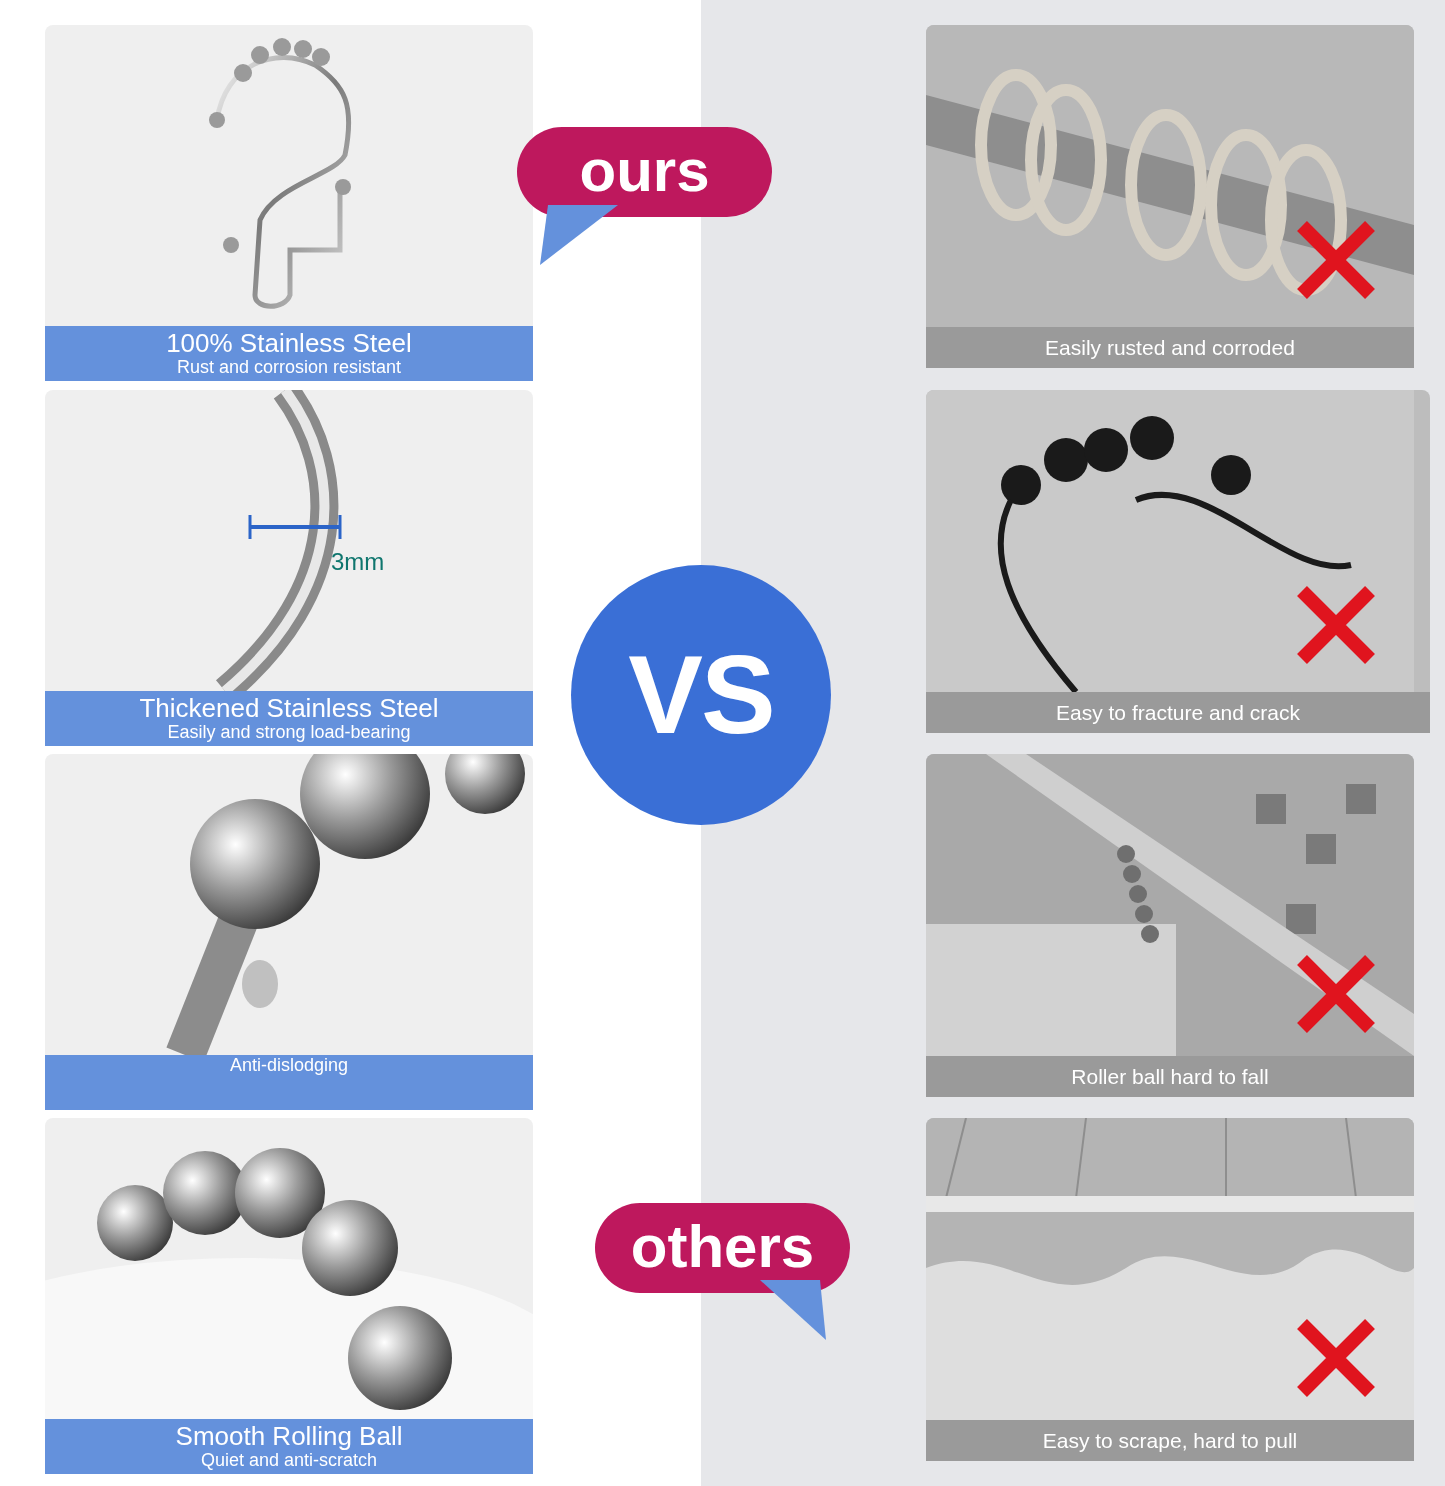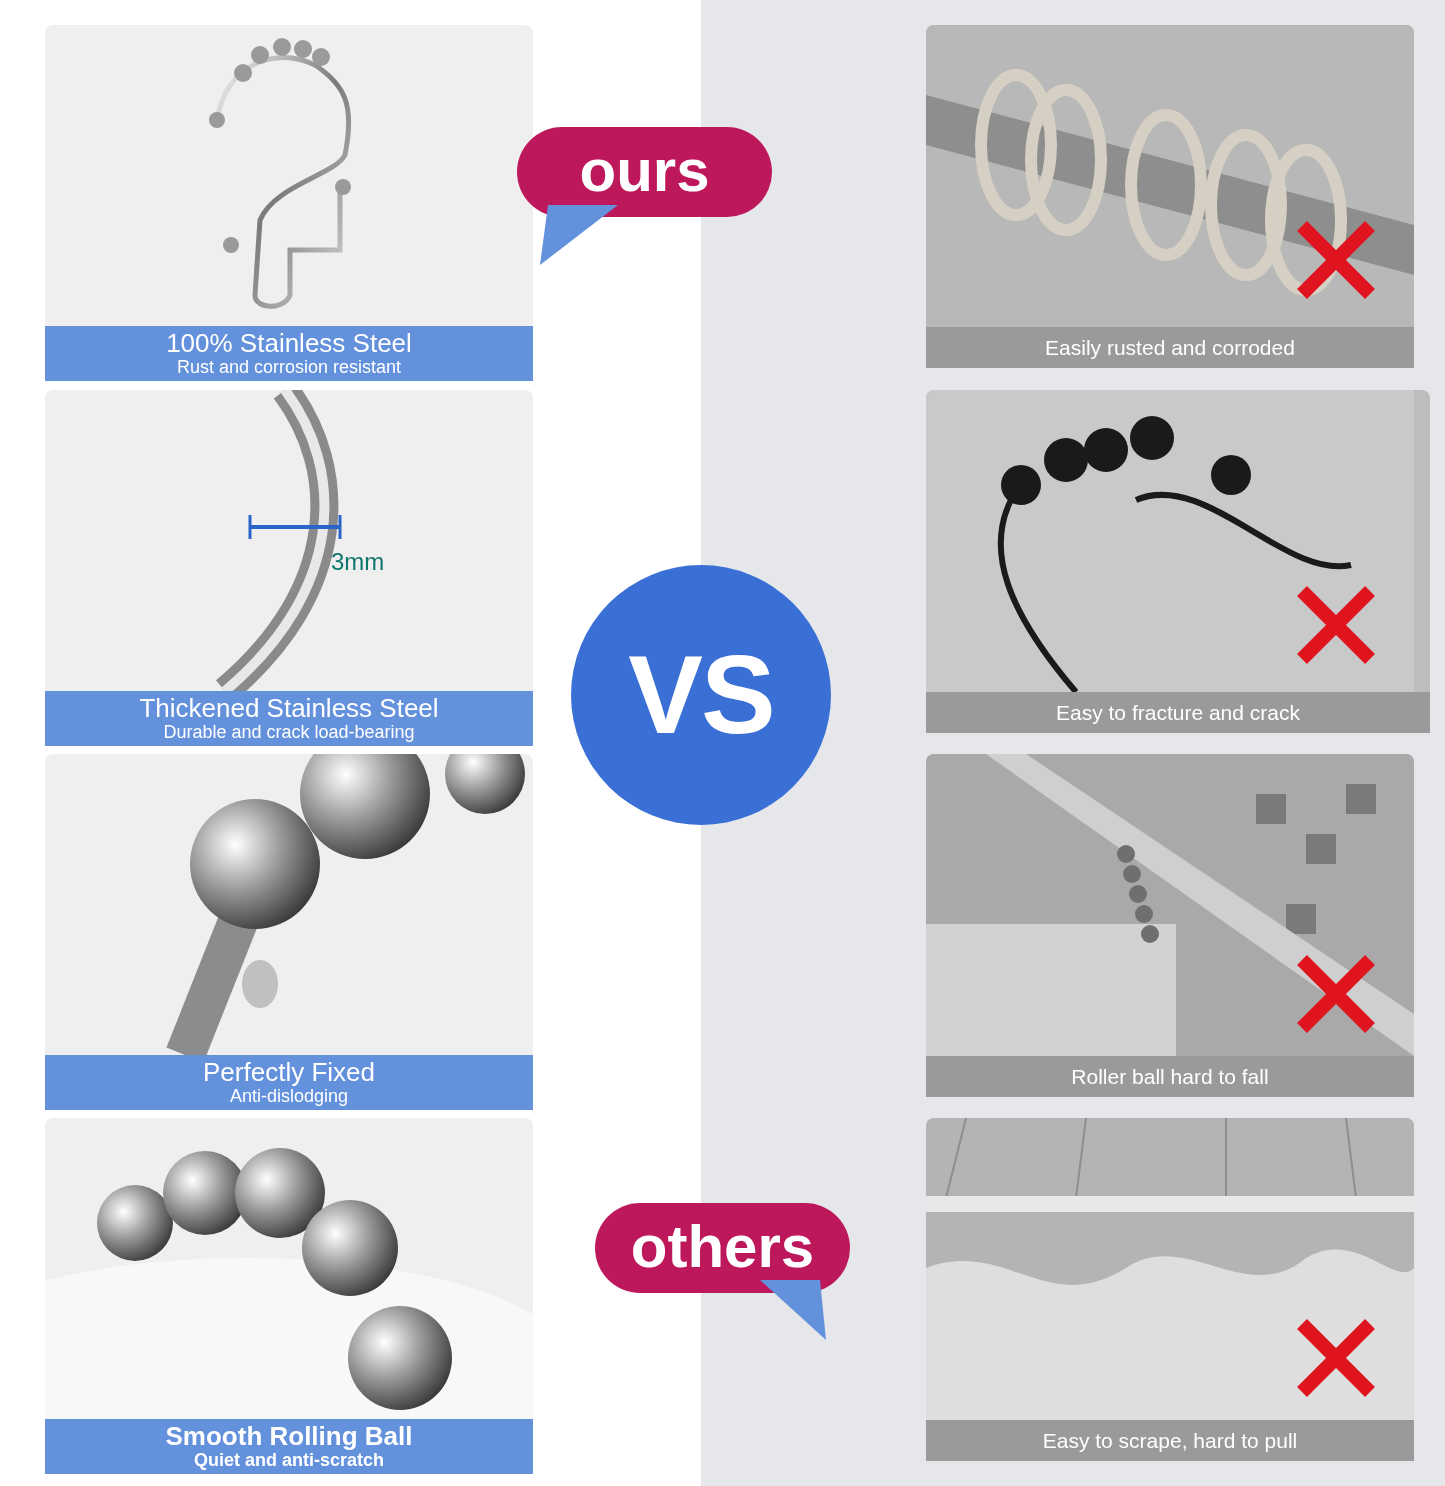--- a/index.html
+++ b/index.html
@@ -79,46 +79,45 @@
   <svg class="photo" width="488" height="301">
     <path d="M240 0 C300 80, 300 200, 180 301" fill="none" stroke="#8a8a8a" stroke-width="28"></path>
     <path d="M240 0 C300 80, 300 200, 180 301" fill="none" stroke="#e8e8e8" stroke-width="10"></path>
     <line x1="205" y1="137" x2="295" y2="137" stroke="#2b64c8" stroke-width="4"></line>
     <line x1="205" y1="125" x2="205" y2="149" stroke="#2b64c8" stroke-width="3"></line>
     <line x1="295" y1="125" x2="295" y2="149" stroke="#2b64c8" stroke-width="3"></line>
   </svg>
   <div style="position:absolute;left:286px;top:158px;color:#0f766e;font-size:24px;">3mm</div>
   <div class="caption-blue">
     <div class="title">Thickened Stainless Steel</div>
-    <div class="sub">Durable and crack load-bearing</div>
+    <div class="sub">Easily and strong load-bearing</div>
   </div>
 </div>
 
 <div class="panel left-panel" style="top:754px;">
   <svg class="photo" width="488" height="301">
     <defs>
         <radialGradient id="ball" cx="0.35" cy="0.35" r="0.7">
           <stop offset="0" stop-color="#ffffff"></stop>
           <stop offset="0.5" stop-color="#9a9a9a"></stop>
           <stop offset="1" stop-color="#3c3c3c"></stop>
         </radialGradient>
       </defs>
     <path d="M200 150 L140 301" stroke="#8c8c8c" stroke-width="40"></path>
     <circle cx="210" cy="110" r="65" fill="url(#ball)"></circle>
     <circle cx="320" cy="40" r="65" fill="url(#ball)"></circle>
     <circle cx="440" cy="20" r="40" fill="url(#ball)"></circle>
     <ellipse cx="215" cy="230" rx="18" ry="24" fill="#c0c0c0"></ellipse>
   </svg>
   <div class="caption-blue">
-    <div class="title">Perfectly Fixed</div>
     <div class="sub">Anti-dislodging</div>
   </div>
 </div>
 
-<div class="panel left-panel" style="top:1118px;font-weight:bold;">
+<div class="panel left-panel" style="top:1118px;">
   <svg class="photo" width="488" height="301">
     <ellipse cx="200" cy="250" rx="330" ry="110" fill="#f8f8f8"></ellipse>
     <circle cx="90" cy="105" r="38" fill="url(#ball)"></circle>
     <circle cx="160" cy="75" r="42" fill="url(#ball)"></circle>
     <circle cx="235" cy="75" r="45" fill="url(#ball)"></circle>
     <circle cx="305" cy="130" r="48" fill="url(#ball)"></circle>
     <circle cx="355" cy="240" r="52" fill="url(#ball)"></circle>
   </svg>
   <div class="caption-blue">
     <div class="title">Smooth Rolling Ball</div>

